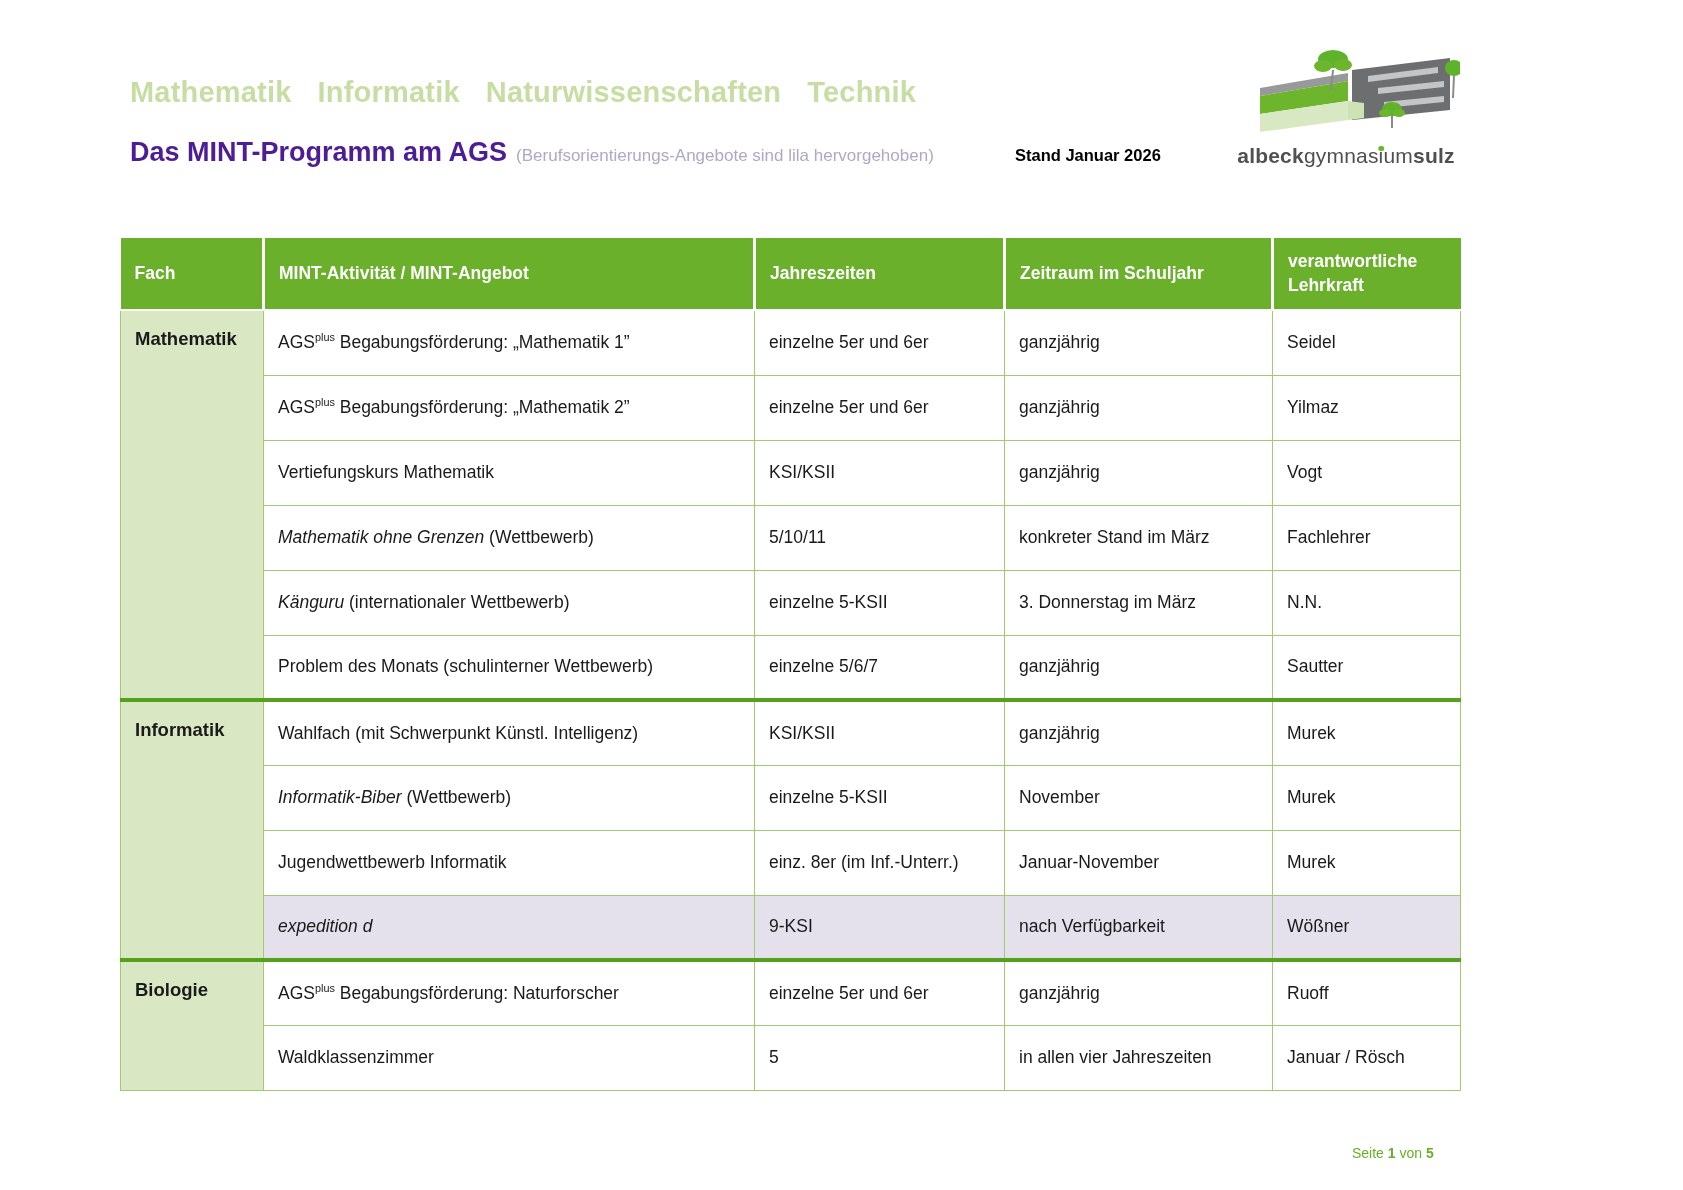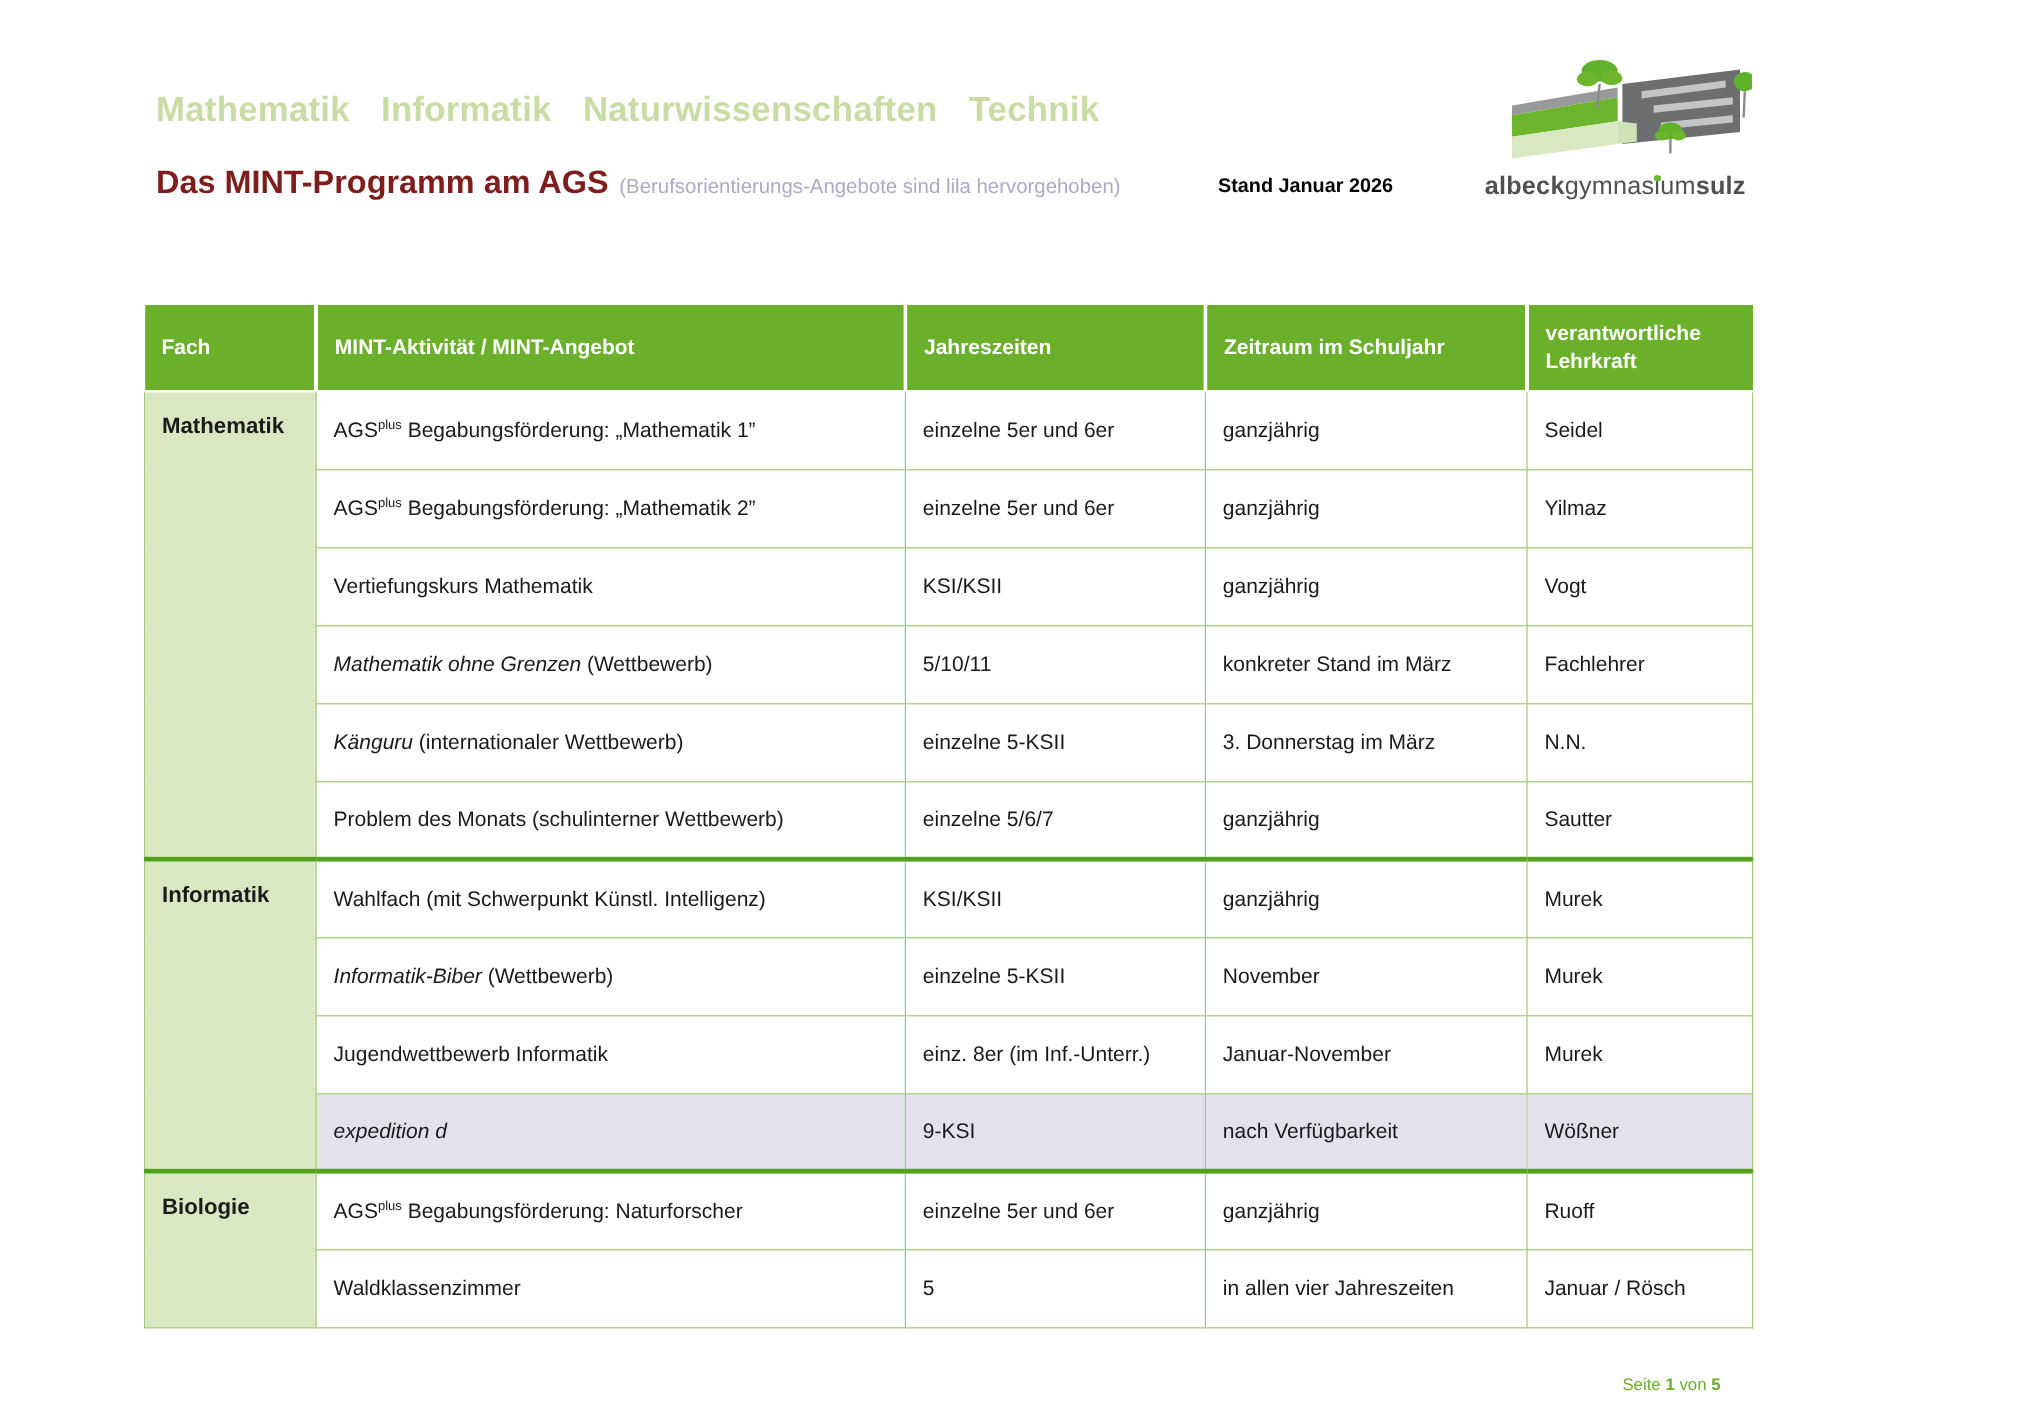--- a/index.html
+++ b/index.html
@@ -19,34 +19,34 @@
   html,body{background:#fff;}
   body{font-family:"Liberation Sans","DejaVu Sans",sans-serif;color:var(--text_black);}
   .page{position:relative;width:1683px;height:1190px;background:#fff;overflow:hidden;}
 
   
   .mint-words{position:absolute;left:130px;top:76px;font-size:29px;font-weight:bold;color:var(--pale_green);letter-spacing:.2px;}
   .mint-words span{margin-right:26px;}
 
   
   .title-row{position:absolute;left:130px;top:137px;white-space:nowrap;}
-  .title{font-size:27px;font-weight:bold;color:#7f1d1d;text-align:center;}
+  .title{font-size:27px;font-weight:bold;color:#4c1d95;text-align:center;}
   .subtitle{font-size:17px;color:var(--subtitle_lilac);margin-left:9px;}
   .stand{position:absolute;left:1015px;top:146px;font-size:16.5px;font-weight:bold;color:#000;}
 
   
   .logo{position:absolute;left:1232px;top:46px;width:228px;text-align:center;}
   .logo svg{display:block;margin:0 auto;}
   .logo-text{font-size:21px;color:#4f5052;letter-spacing:.2px;margin-top:2px;white-space:nowrap;}
   .logo-text .b{font-weight:bold;text-align:right;}
   .logo-text .logo-i{position:relative;}
   .logo-text .logo-i::after{content:'';position:absolute;left:50%;transform:translateX(-50%);top:1.5px;width:5.5px;height:5.5px;border-radius:50%;background:var(--logo_green);}
 
   
-  table.mint{position:absolute;left:120px;top:238px;width:1340px;border-collapse:collapse;table-layout:fixed;margin-top:16px;}
+  table.mint{position:absolute;left:120px;top:238px;width:1340px;border-collapse:collapse;table-layout:fixed;}
   table.mint th, table.mint td{font-size:17.5px;text-align:left;overflow:hidden;}
   thead tr{height:72px;}
   thead th{background:var(--header_green);color:#fff;font-weight:bold;vertical-align:middle;padding:6px 10px 6px 14px;line-height:1.32;}
   thead th + th{border-left:3px solid #fff;}
   tbody tr{height:65px;}
   tbody td{background:#fff;border:1.5px solid var(--row_border);vertical-align:middle;padding:4px 10px 4px 14px;}
   tbody td.fach{background:var(--fach_bg);font-weight:bold;font-size:18.5px;vertical-align:top;padding-top:17px;}
   tbody tr.section-start td{border-top:4px solid var(--section_border);}
   tbody tr.first-section td{border-top:2px solid #fff;}
   tbody tr.highlight td{background:var(--highlight_bg);}

